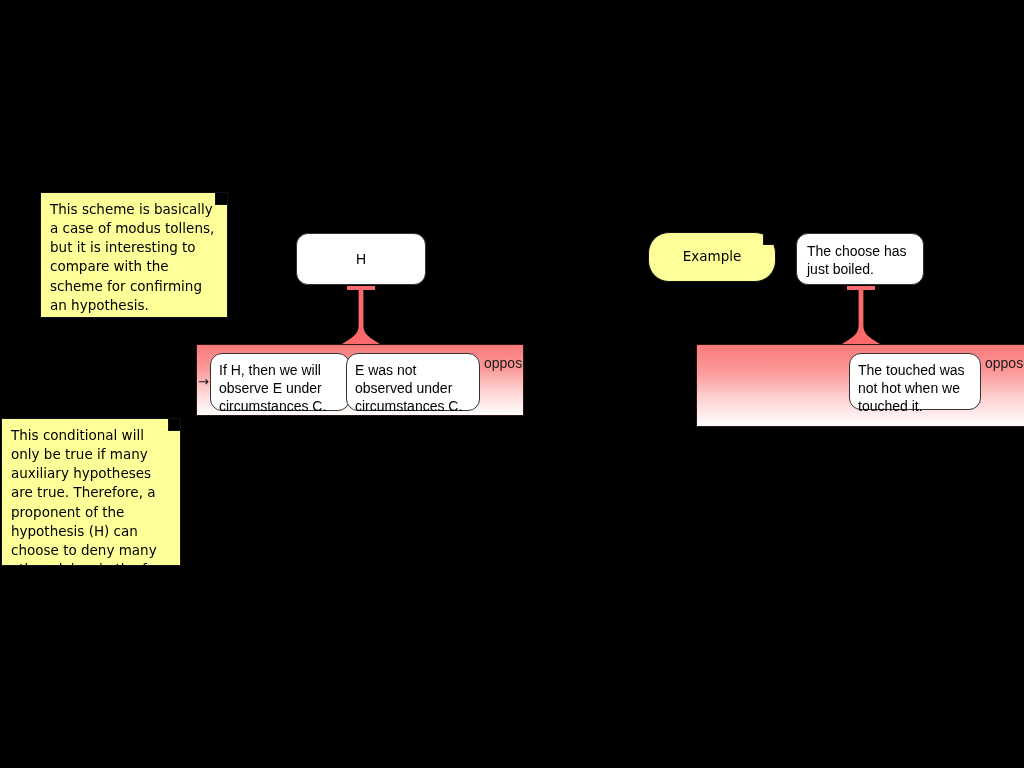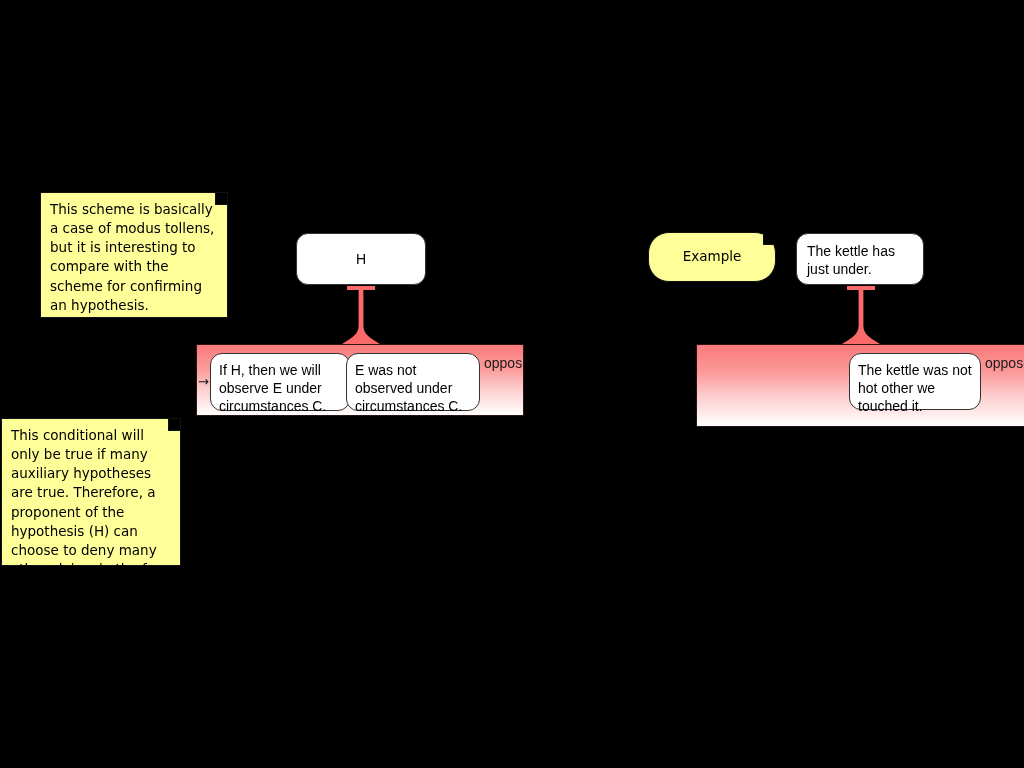--- a/index.html
+++ b/index.html
@@ -163,33 +163,33 @@
 
     <span class="relation-label" style="left:287px; top:10px;">oppose</span>
   </div>
 
   <div class="note note-center" style="left:648px; top:232px; width:128px; height:50px;">
     <div class="fold"></div>
     <span>Example</span>
   </div>
 
   <div class="claim" style="left:796px; top:233px; width:128px; height:52px;">
-    <span>The kettle has just under.</span>
+    <span>The choose has just boiled.</span>
   </div>
 
   <div class="connector" style="left:839px; top:286px;">
     <svg width="44" height="60" viewBox="0 0 44 60">
       <rect x="8" y="0" width="28" height="4" fill="#fa6a6a"></rect>
       <path d="M19.6 4 H24.4 V40 C24.4 48, 31 52, 41 58 H3 C13 52, 19.6 48, 19.6 40 Z" fill="#fa6a6a"></path>
     </svg>
   </div>
 
   <div class="argpanel clip-right" style="left:696px; top:344px; width:330px; height:83px;">
 
 
     <div class="premise" style="left:152px; top:8px; width:132px; height:57px;">
-      <span>The kettle was not hot other we touched it.</span>
+      <span>The touched was not hot when we touched it.</span>
     </div>
 
     <span class="relation-label" style="left:288px; top:10px;">oppose</span>
   </div>
 
 </div>
 
 </body></html>

